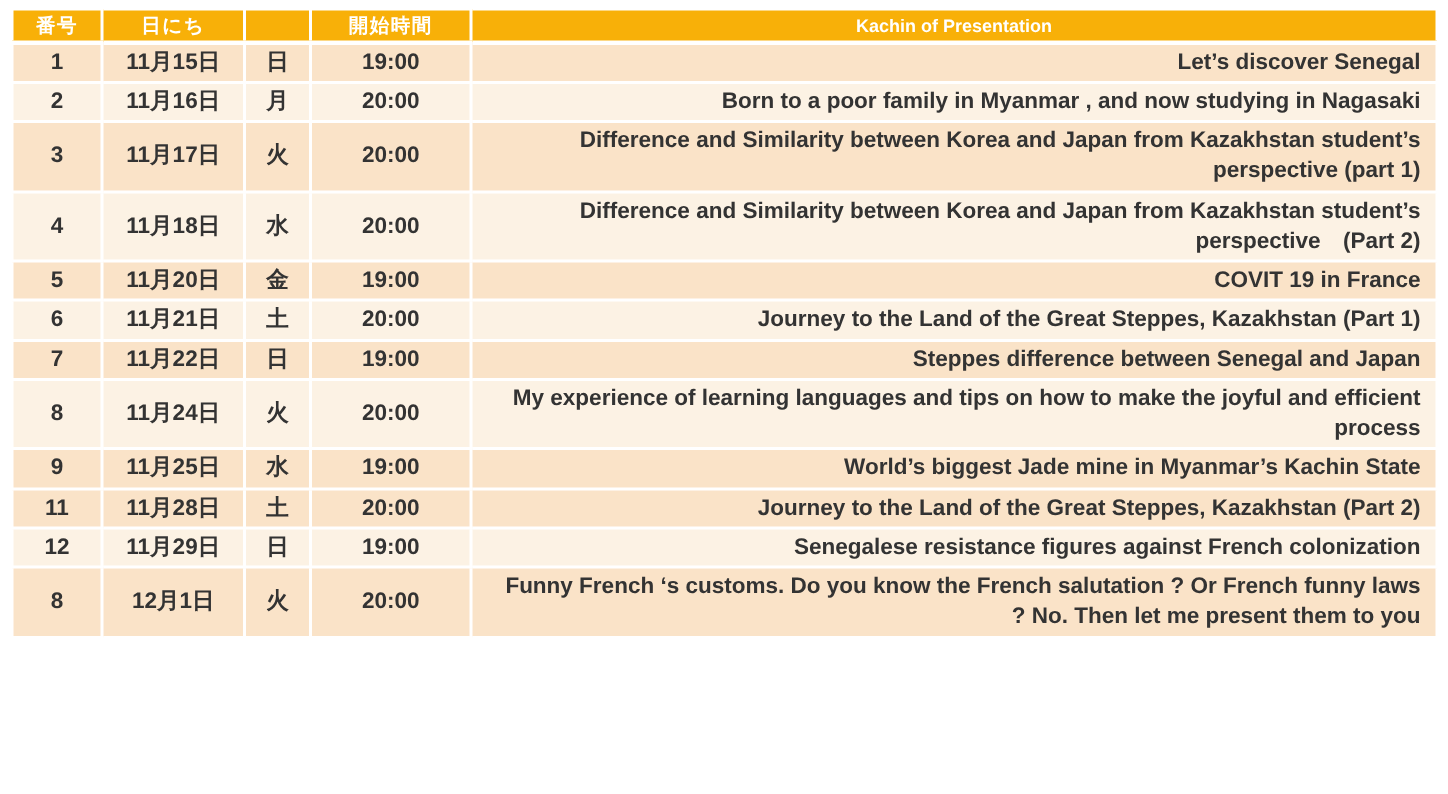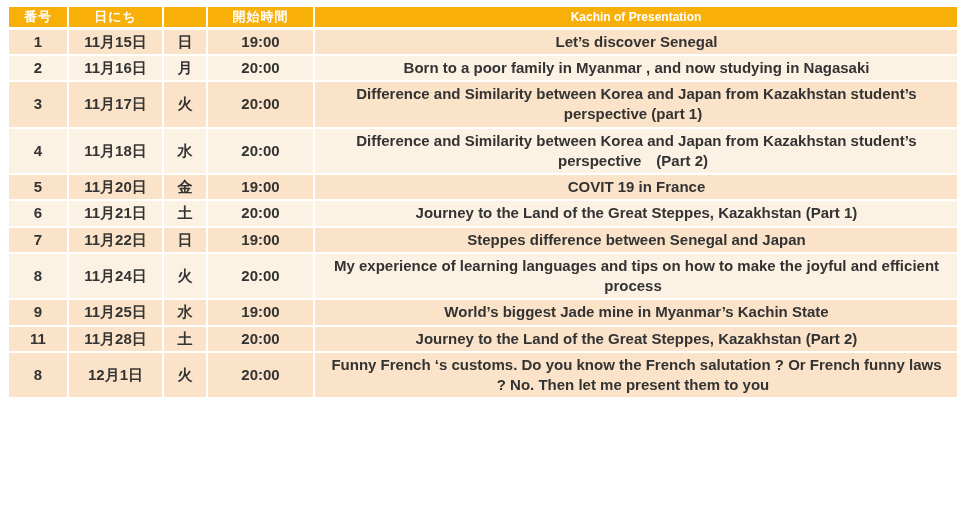--- a/index.html
+++ b/index.html
@@ -44,21 +44,21 @@
   td {
     border: 2px solid #ffffff;
     font-size: 15px;
     text-align: center;
     vertical-align: middle;
     height: 24px;
     padding: 2px 1px;
     line-height: 1.35;
   }
   td.col-title {
-    text-align: center;
+    text-align: right;
     padding-left: 4px;
     padding-right: 10px;
     text-indent: 7px;
   }
   td.col-day { font-size: 15px; }
   tr.odd  td { background: #FAE3C8; }
   tr.even td { background: #FCF2E4; }
 </style>
 </head>
 <body>
@@ -145,20 +145,27 @@
           <td class="col-time">19:00</td>
           <td class="col-title">World’s biggest Jade mine in Myanmar’s Kachin State</td>
         </tr>
         <tr class="odd">
           <td class="col-number">11</td>
           <td class="col-date">11月28日</td>
           <td class="col-day">土</td>
           <td class="col-time">20:00</td>
           <td class="col-title">Journey to the Land of the Great Steppes, Kazakhstan (Part 2)</td>
         </tr>
+        <tr class="even">
+          <td class="col-number">12</td>
+          <td class="col-date">11月29日</td>
+          <td class="col-day">日</td>
+          <td class="col-time">19:00</td>
+          <td class="col-title">Senegalese resistance figures against French colonization</td>
+        </tr>
         <tr class="odd">
           <td class="col-number">8</td>
           <td class="col-date">12月1日</td>
           <td class="col-day">火</td>
           <td class="col-time">20:00</td>
           <td class="col-title">Funny French ‘s customs. Do you know the French salutation ? Or French funny laws ? No. Then let me present them to you</td>
         </tr>
       </tbody>
   </table>
 </div>

